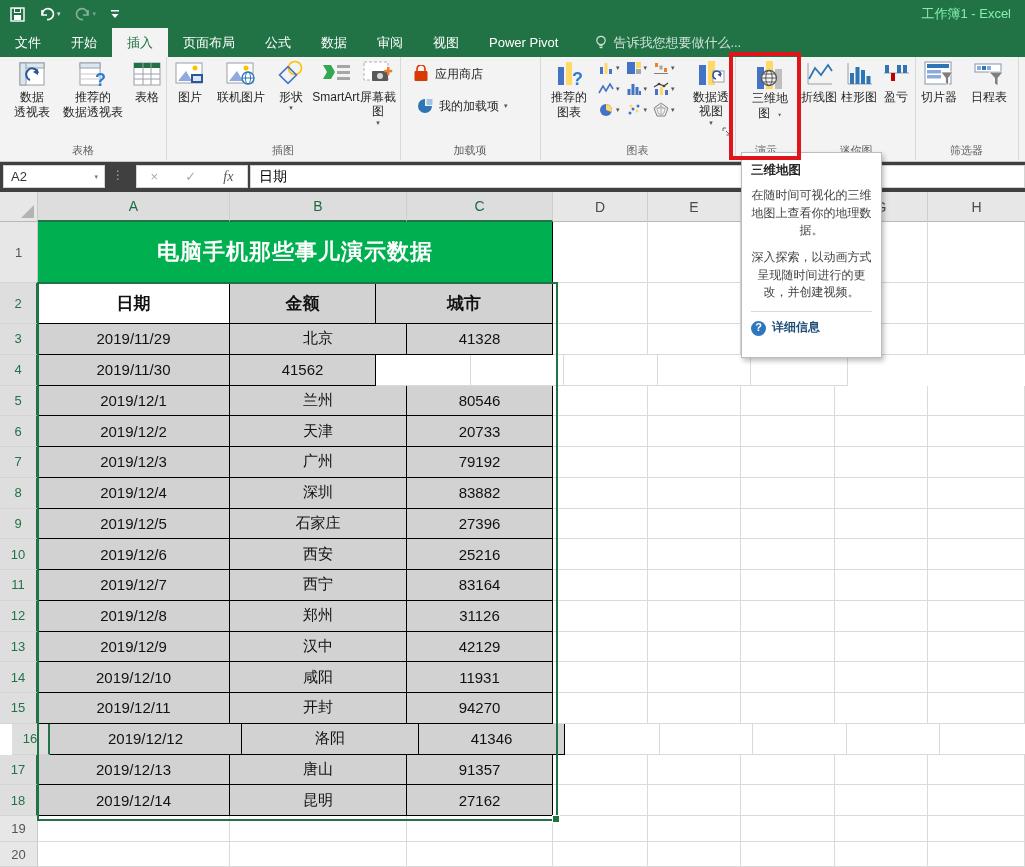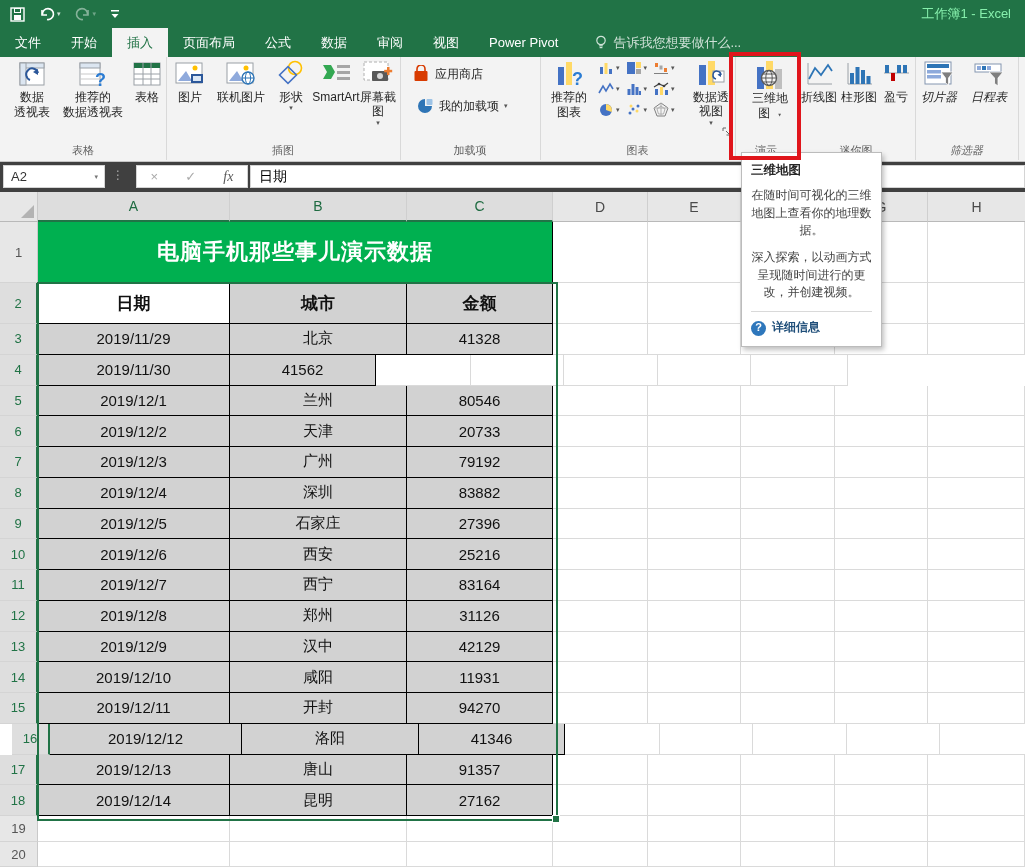--- a/index.html
+++ b/index.html
@@ -75,21 +75,21 @@
   .cell.hdr{font-weight:bold;font-size:17px;}
   .cell.active{background:#fff;}
   .cell.title-cell{background:#00B050;color:#fff;font-weight:bold;font-size:22px;
         border-right:1px solid #000;border-bottom:1px solid #000;letter-spacing:1px;}
 
   #selbox{left:37px;top:90px;width:517px;height:535px;border:2px solid #217346;pointer-events:none;z-index:5;}
   #fillhandle{position:absolute;right:-4px;bottom:-4px;width:6px;height:6px;background:#217346;border:1px solid #fff;}
 
   
   #tooltip{left:741px;top:152px;width:141px;min-height:170px;background:#fff;border:1px solid #bcbcbc;
-           box-shadow:2px 3px 5px rgba(0,0,0,.25);z-index:50;padding:8px 9px 9px;box-sizing:border-box;
+           box-shadow:2px 3px 5px rgba(0,0,0,.25);z-index:50;padding:8px 9px 20px;box-sizing:border-box;
            font-size:12px;color:#444;line-height:1.45;}
   #tooltip .tt-title{font-weight:bold;color:#262626;margin-bottom:8px;font-size:12.5px;}
   #tooltip p{margin:0 0 10px;text-align:center;}
   #tooltip hr{border:none;border-top:1px solid #d9d9d9;margin:8px 0 7px;}
   .tt-link{display:flex;align-items:center;gap:6px;font-weight:bold;color:#1F4E79;}
   .qmark{width:15px;height:15px;border-radius:50%;background:#2e77bc;color:#fff;font-size:11px;font-weight:bold;
          display:flex;align-items:center;justify-content:center;flex:none;}
 </style>
 </head>
 <body>
@@ -432,21 +432,21 @@
             <rect x="10" y="14" width="4" height="8" fill="#c00000"></rect>
           <rect x="16" y="6" width="4" height="8" fill="#2e75b6"></rect>
             <rect x="22" y="6" width="4" height="8" fill="#2e75b6"></rect>
         </svg>
         <span class="lbl">盈亏</span>
       </div>
     </div>
     <div class="glabel">迷你图</div>
   </div>
 
-  <div class="rgroup" style="left:915px;width:103px;border-right:1px solid #d9d9d9;font-style:italic;">
+  <div class="rgroup" style="left:915px;width:103px;border-right:1px solid #d9d9d9;">
     <div class="gbody">
       <div class="rbtn" style="left:2px;width:44px;">
         <svg width="32" height="30" viewBox="0 0 32 30">
           <rect x="2" y="3" width="26" height="22" fill="#fff" stroke="#8496b0"></rect>
           <rect x="4" y="5" width="22" height="4" fill="#2e75b6"></rect>
           <rect x="4" y="11" width="14" height="3.5" fill="#8eaadb"></rect>
           <rect x="4" y="16" width="14" height="3.5" fill="#8eaadb"></rect>
           <path d="M18,13 L30,13 L25.5,19 L25.5,26 L22.5,24 L22.5,19 Z" fill="#7f7f7f" stroke="#fff" stroke-width="0.8"></path>
         </svg>
         <span class="lbl">切片器</span>
@@ -502,22 +502,22 @@
         <div class="cell title-cell" style="width: 515px;">电脑手机那些事儿演示数据</div>
         <div class="cell" style="width: 95px;"></div>
         <div class="cell" style="width: 93px;"></div>
         <div class="cell" style="width: 94px;"></div>
         <div class="cell" style="width: 93px;"></div>
         <div class="cell" style="width: 97px;"></div>
       </div>
       <div class="grid-row" style="height: 41px;">
         <div class="gutter sel">2</div>
         <div class="cell tbl hdr active" style="width: 192px;">日期</div>
+        <div class="cell tbl hdr" style="width: 146px;">金额</div>
         <div class="cell tbl hdr" style="width: 177px;">城市</div>
-        <div class="cell tbl hdr" style="width: 146px;">金额</div>
         <div class="cell" style="width: 95px;"></div>
         <div class="cell" style="width: 93px;"></div>
         <div class="cell" style="width: 94px;"></div>
         <div class="cell" style="width: 93px;"></div>
         <div class="cell" style="width: 97px;"></div>
       </div>
       <div class="grid-row" style="height: 30.75px;">
         <div class="gutter sel">3</div>
         <div class="cell tbl" style="width: 192px;">2019/11/29</div>
         <div class="cell tbl" style="width: 177px;">北京</div>

